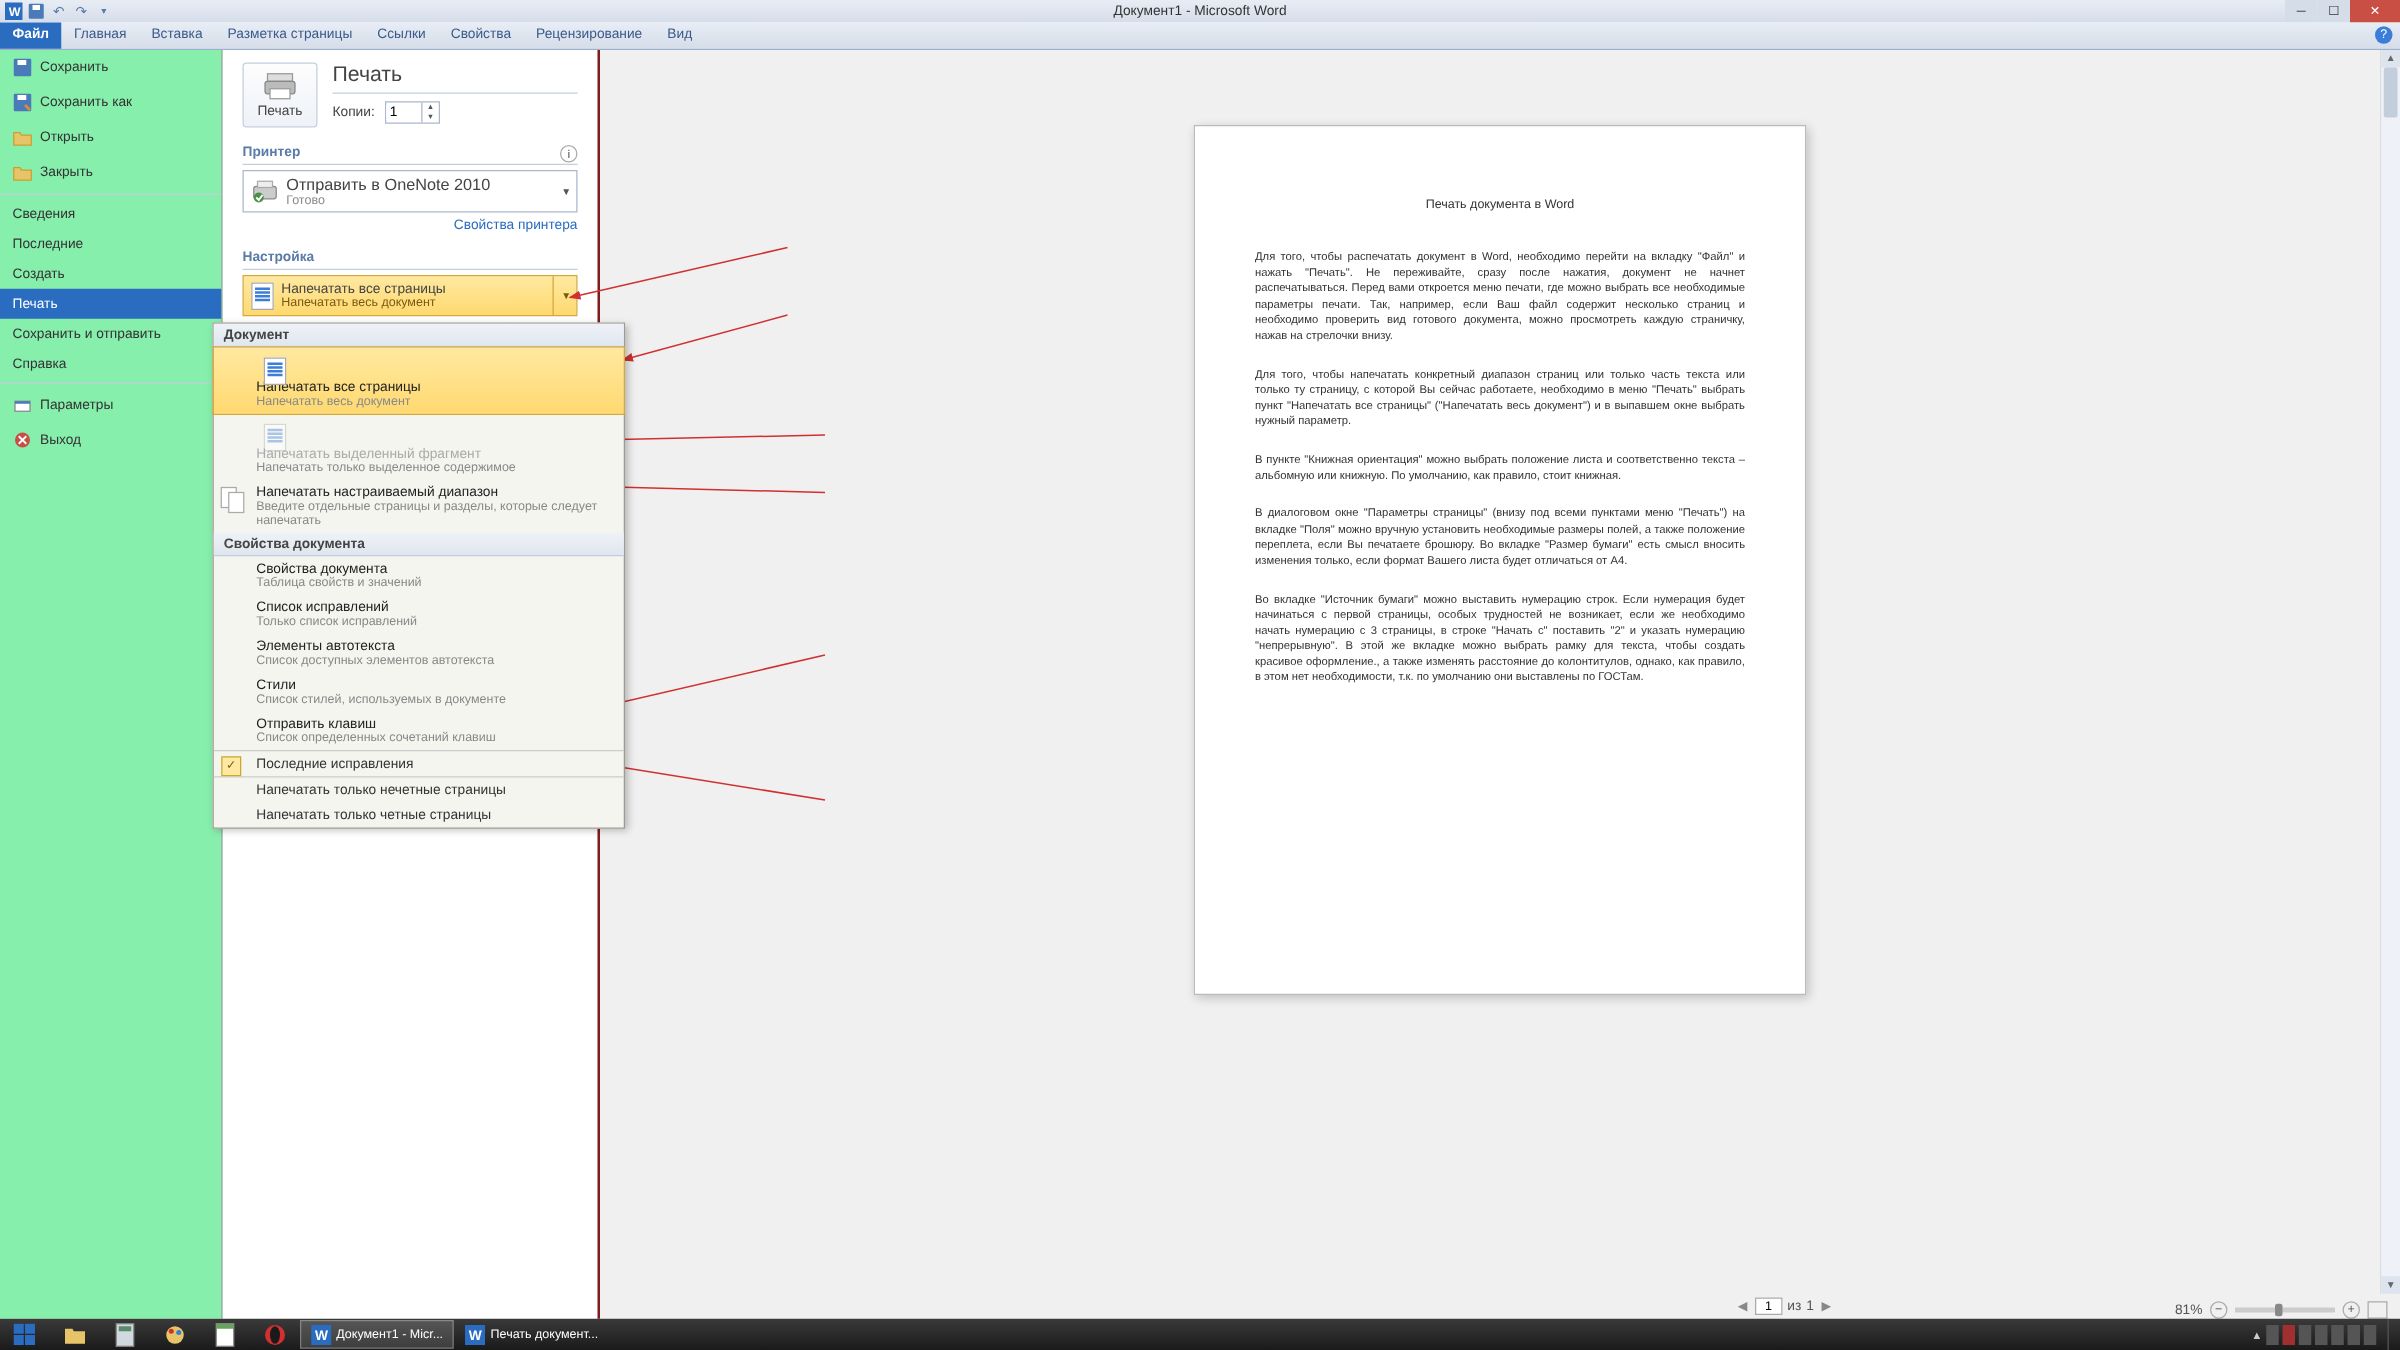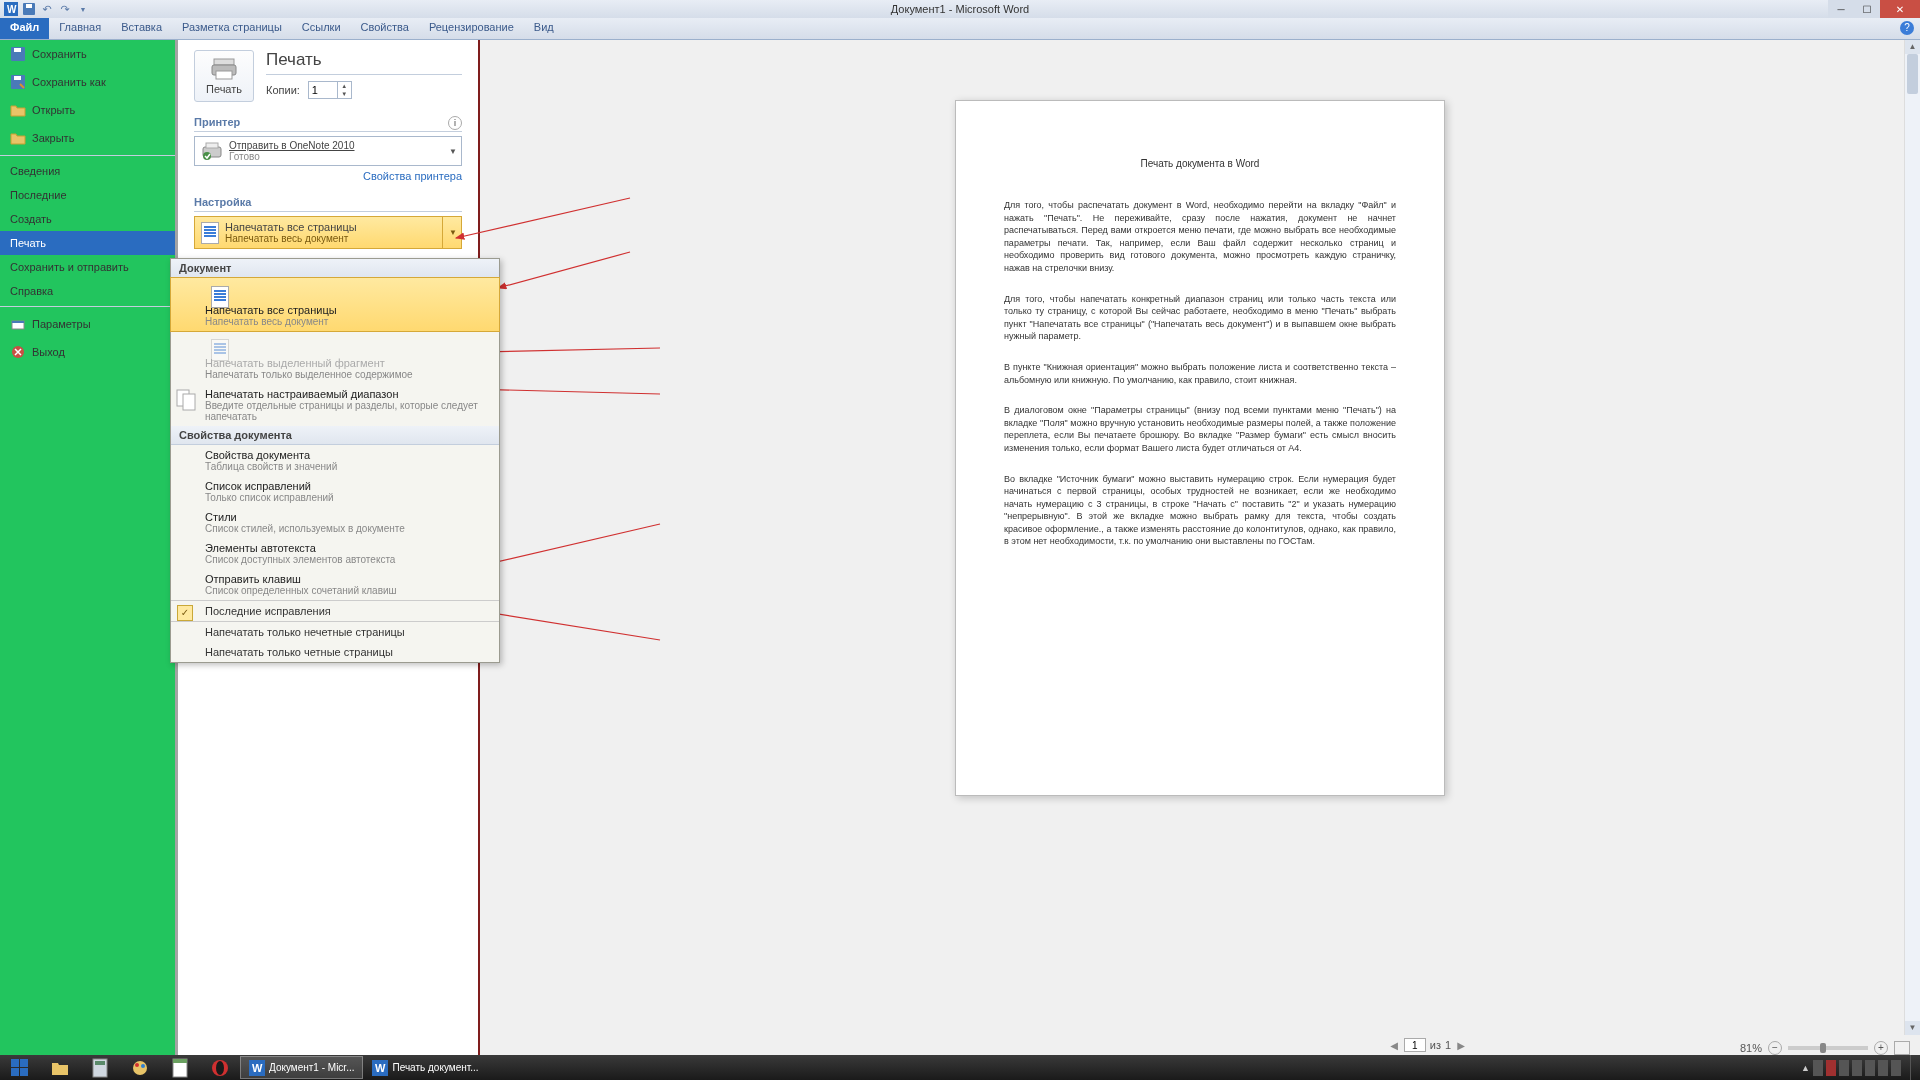--- a/index.html
+++ b/index.html
@@ -17,21 +17,21 @@
 .win-min { background:#d5dde9; }
 
 
 .ribbon-tabs { height:22px; background:linear-gradient(#e8edf5,#d5dde9); display:flex; border-bottom:1px solid #9bb0cc; font-size:11px; position:relative; }
 .tab { padding:3px 10px; color:#3b5a8b; cursor:pointer; }
 .tab-file { background:#2a6cc0; color:#fff; font-weight:bold; }
 .help-icon { position:absolute; right:6px; top:3px; width:14px; height:14px; border-radius:50%; background:#3b7dd8; color:#fff; font-size:10px; text-align:center; line-height:14px; }
 
 
 .backstage { display:flex; height:calc(100% - 40px - 25px); }
-.bs-sidebar { width:178px; background:#22c55e; border-right:3px solid #a3a3a3; }
+.bs-sidebar { width:178px; background:#86efac; border-right:1px solid #a3a3a3; }
 .bs-item { padding:6px 10px; font-size:11px; color:#333; display:flex; align-items:center; gap:6px; cursor:pointer; }
 .bs-item.sel { background:#2a6cc0; color:#fff; position:relative; }
 .bs-item.sel::after { content:""; position:absolute; right:-8px; top:50%; transform:translateY(-50%); border:8px solid transparent; border-left-color:#2a6cc0; }
 .bs-icon { width:16px; height:16px; display:inline-block; }
 .bs-sep { height:1px; background:#c3cedd; margin:3px 0; }
 
 
 .print-panel { width:300px; padding:10px 16px; font-size:11px; color:#444; position:relative; }
 .print-btn-group { display:flex; flex-direction:column; align-items:center; border:1px solid #c3cedd; border-radius:3px; padding:6px 14px; width:60px; background:linear-gradient(#fdfdfd,#eef2f8); }
 .section-head { font-weight:bold; color:#5a7aa8; margin-top:14px; margin-bottom:4px; border-bottom:1px solid #c3cedd; padding-bottom:3px; }
@@ -237,21 +237,21 @@
       <span style="position:absolute;right:0;top:0;width:14px;height:14px;border:1px solid #aaa;border-radius:50%;font-size:9px;text-align:center;line-height:12px;color:#888;">i</span>
     </div>
     <div class="printer-box">
       <svg width="22" height="20">
           <rect x="2" y="6" width="18" height="10" fill="#ccc" stroke="#888" rx="2"></rect>
           <rect x="5" y="2" width="12" height="5" fill="#eee" stroke="#aaa"></rect>
           <circle cx="6" cy="15" r="4" fill="#4a9048"></circle>
           <path d="M4 15 L6 17 L9 13" stroke="#fff" stroke-width="1.5" fill="none"></path>
         </svg>
       <div>
-        <div style="font-size:10px;text-decoration:underline;">Отправить в OneNote 2010</div>
+        <div style="font-size:13px;">Отправить в OneNote 2010</div>
         <div style="font-size:10px;color:#888;">Готово</div>
       </div>
       <span class="arrow">▼</span>
     </div>
     <span class="link">Свойства принтера</span>
 
     <div class="section-head">Настройка</div>
     <div class="setting-combo">
       <div class="doc-icon"></div>
       <div>
@@ -304,26 +304,26 @@
   <div class="dd-header">Свойства документа</div>
   <div class="dd-item">
       <div class="t1">Свойства документа</div>
       <div class="t2">Таблица свойств и значений</div>
     </div>
   <div class="dd-item">
       <div class="t1">Список исправлений</div>
       <div class="t2">Только список исправлений</div>
     </div>
   <div class="dd-item">
+      <div class="t1">Элементы автотекста</div>
+      <div class="t2">Список доступных элементов автотекста</div>
+    </div>
+  <div class="dd-item">
       <div class="t1">Стили</div>
       <div class="t2">Список стилей, используемых в документе</div>
-    </div>
-  <div class="dd-item">
-      <div class="t1">Элементы автотекста</div>
-      <div class="t2">Список доступных элементов автотекста</div>
     </div>
   <div class="dd-item">
       <div class="t1">Отправить клавиш</div>
       <div class="t2">Список определенных сочетаний клавиш</div>
     </div>
   <div style="height:1px;background:#ccc;"></div>
   <div class="dd-simple" style="position:relative;"><span class="dd-check">✓</span><span>Последние исправления</span></div>
   <div style="height:1px;background:#ccc;"></div>
   <div class="dd-simple">Напечатать только нечетные страницы</div>
   <div class="dd-simple">Напечатать только четные страницы</div>

